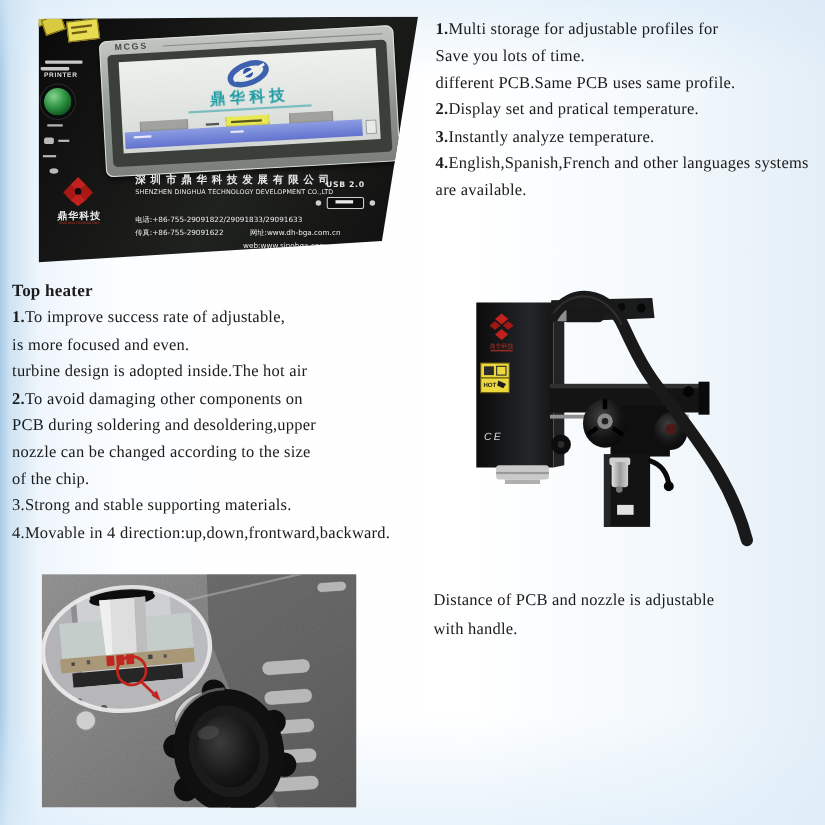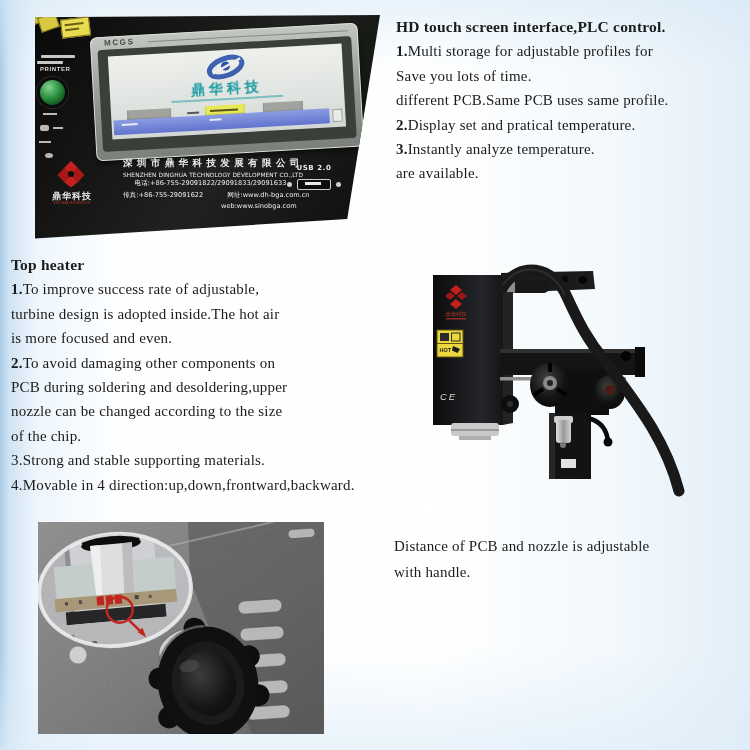--- a/index.html
+++ b/index.html
@@ -55,21 +55,21 @@
   
   .strip{position:absolute;left:0;right:0;top:140px;height:75px;}
   .rlogo{position:absolute;left:22px;top:5px;}
   .rlogo-cn{position:absolute;left:8px;top:35px;width:58px;text-align:center;color:#eaeaea;
     font:bold 9px "DejaVu Sans",sans-serif;letter-spacing:1px;}
   .rlogo-sub{position:absolute;left:2px;top:46px;width:70px;text-align:center;color:#c2392b;
     font:5px "Liberation Sans",sans-serif;transform:scale(.62);transform-origin:center top;white-space:nowrap;}
   .cblock{position:absolute;left:88px;top:2px;width:175px;font-family:"DejaVu Sans",sans-serif;color:#ececec;}
   .cn{font-weight:bold;font-size:9.5px;letter-spacing:4.4px;white-space:nowrap;text-align:right;}
   .en{font-size:5.8px;letter-spacing:.15px;margin-top:2px;white-space:nowrap;}
-  .ph{font-size:6.6px;margin-top:1px;white-space:nowrap;text-align:center;}
+  .ph{font-size:6.6px;margin-top:18px;white-space:nowrap;}
   .fxrow{display:flex;gap:24px;font-size:6.6px;margin-top:2.5px;white-space:nowrap;}
   .s2{font-size:6.6px;margin-left:98px;margin-top:2.5px;white-space:nowrap;}
   .usb{position:absolute;left:246px;top:9px;width:66px;text-align:center;}
   .usb-l{font:bold 7px "DejaVu Sans",sans-serif;color:#e6e6e6;letter-spacing:.6px;}
   .portrow{margin-top:7px;display:flex;align-items:center;justify-content:center;gap:5px;}
   .screw{width:5px;height:5px;border-radius:50%;background:#cfcfcf;}
   .port{width:32px;height:9px;background:#0d0d0d;border:1px solid #cfcfcf;border-radius:2px;position:relative;}
   .port i{position:absolute;left:7px;top:2px;width:16px;height:3px;background:#e9e9e9;}
   
   .heater-photo{left:415px;top:253px;width:320px;height:258px;}
@@ -153,34 +153,34 @@
                 <i></i>
               </span>
             <span class="screw"></span>
           </div>
         </div>
       </div>
     </div>
   </div>
 
   <div class="txtcol right-col">
-    <div class="hd">HD touch screen interface,PLC control.</div>
     <div><b>1.</b><span>Multi storage for adjustable profiles for</span></div>
     <div><b></b><span>Save you lots of time.</span></div>
     <div><b></b><span>different PCB.Same PCB uses same profile.</span></div>
     <div><b>2.</b><span>Display set and pratical temperature.</span></div>
     <div><b>3.</b><span>Instantly analyze temperature.</span></div>
+    <div><b>4.</b><span>English,Spanish,French and other languages systems</span></div>
     <div><b></b><span>are available.</span></div>
   </div>
 
   <div class="txtcol left-col">
     <div class="hd">Top heater</div>
     <div><b>1.</b><span>To improve success rate of adjustable,</span></div>
+    <div><b></b><span>is more focused and even.</span></div>
     <div><b></b><span>turbine design is adopted inside.The hot air</span></div>
-    <div><b></b><span>is more focused and even.</span></div>
     <div><b>2.</b><span>To avoid damaging other components on</span></div>
     <div><b></b><span>PCB during soldering and desoldering,upper</span></div>
     <div><b></b><span>nozzle can be changed according to the size</span></div>
     <div><b></b><span>of the chip.</span></div>
     <div><b></b><span>3.Strong and stable supporting materials.</span></div>
     <div><b></b><span>4.Movable in 4 direction:up,down,frontward,backward.</span></div>
   </div>
 
   <div class="abs heater-photo">
     <svg width="320" height="258" viewBox="0 0 320 258">

